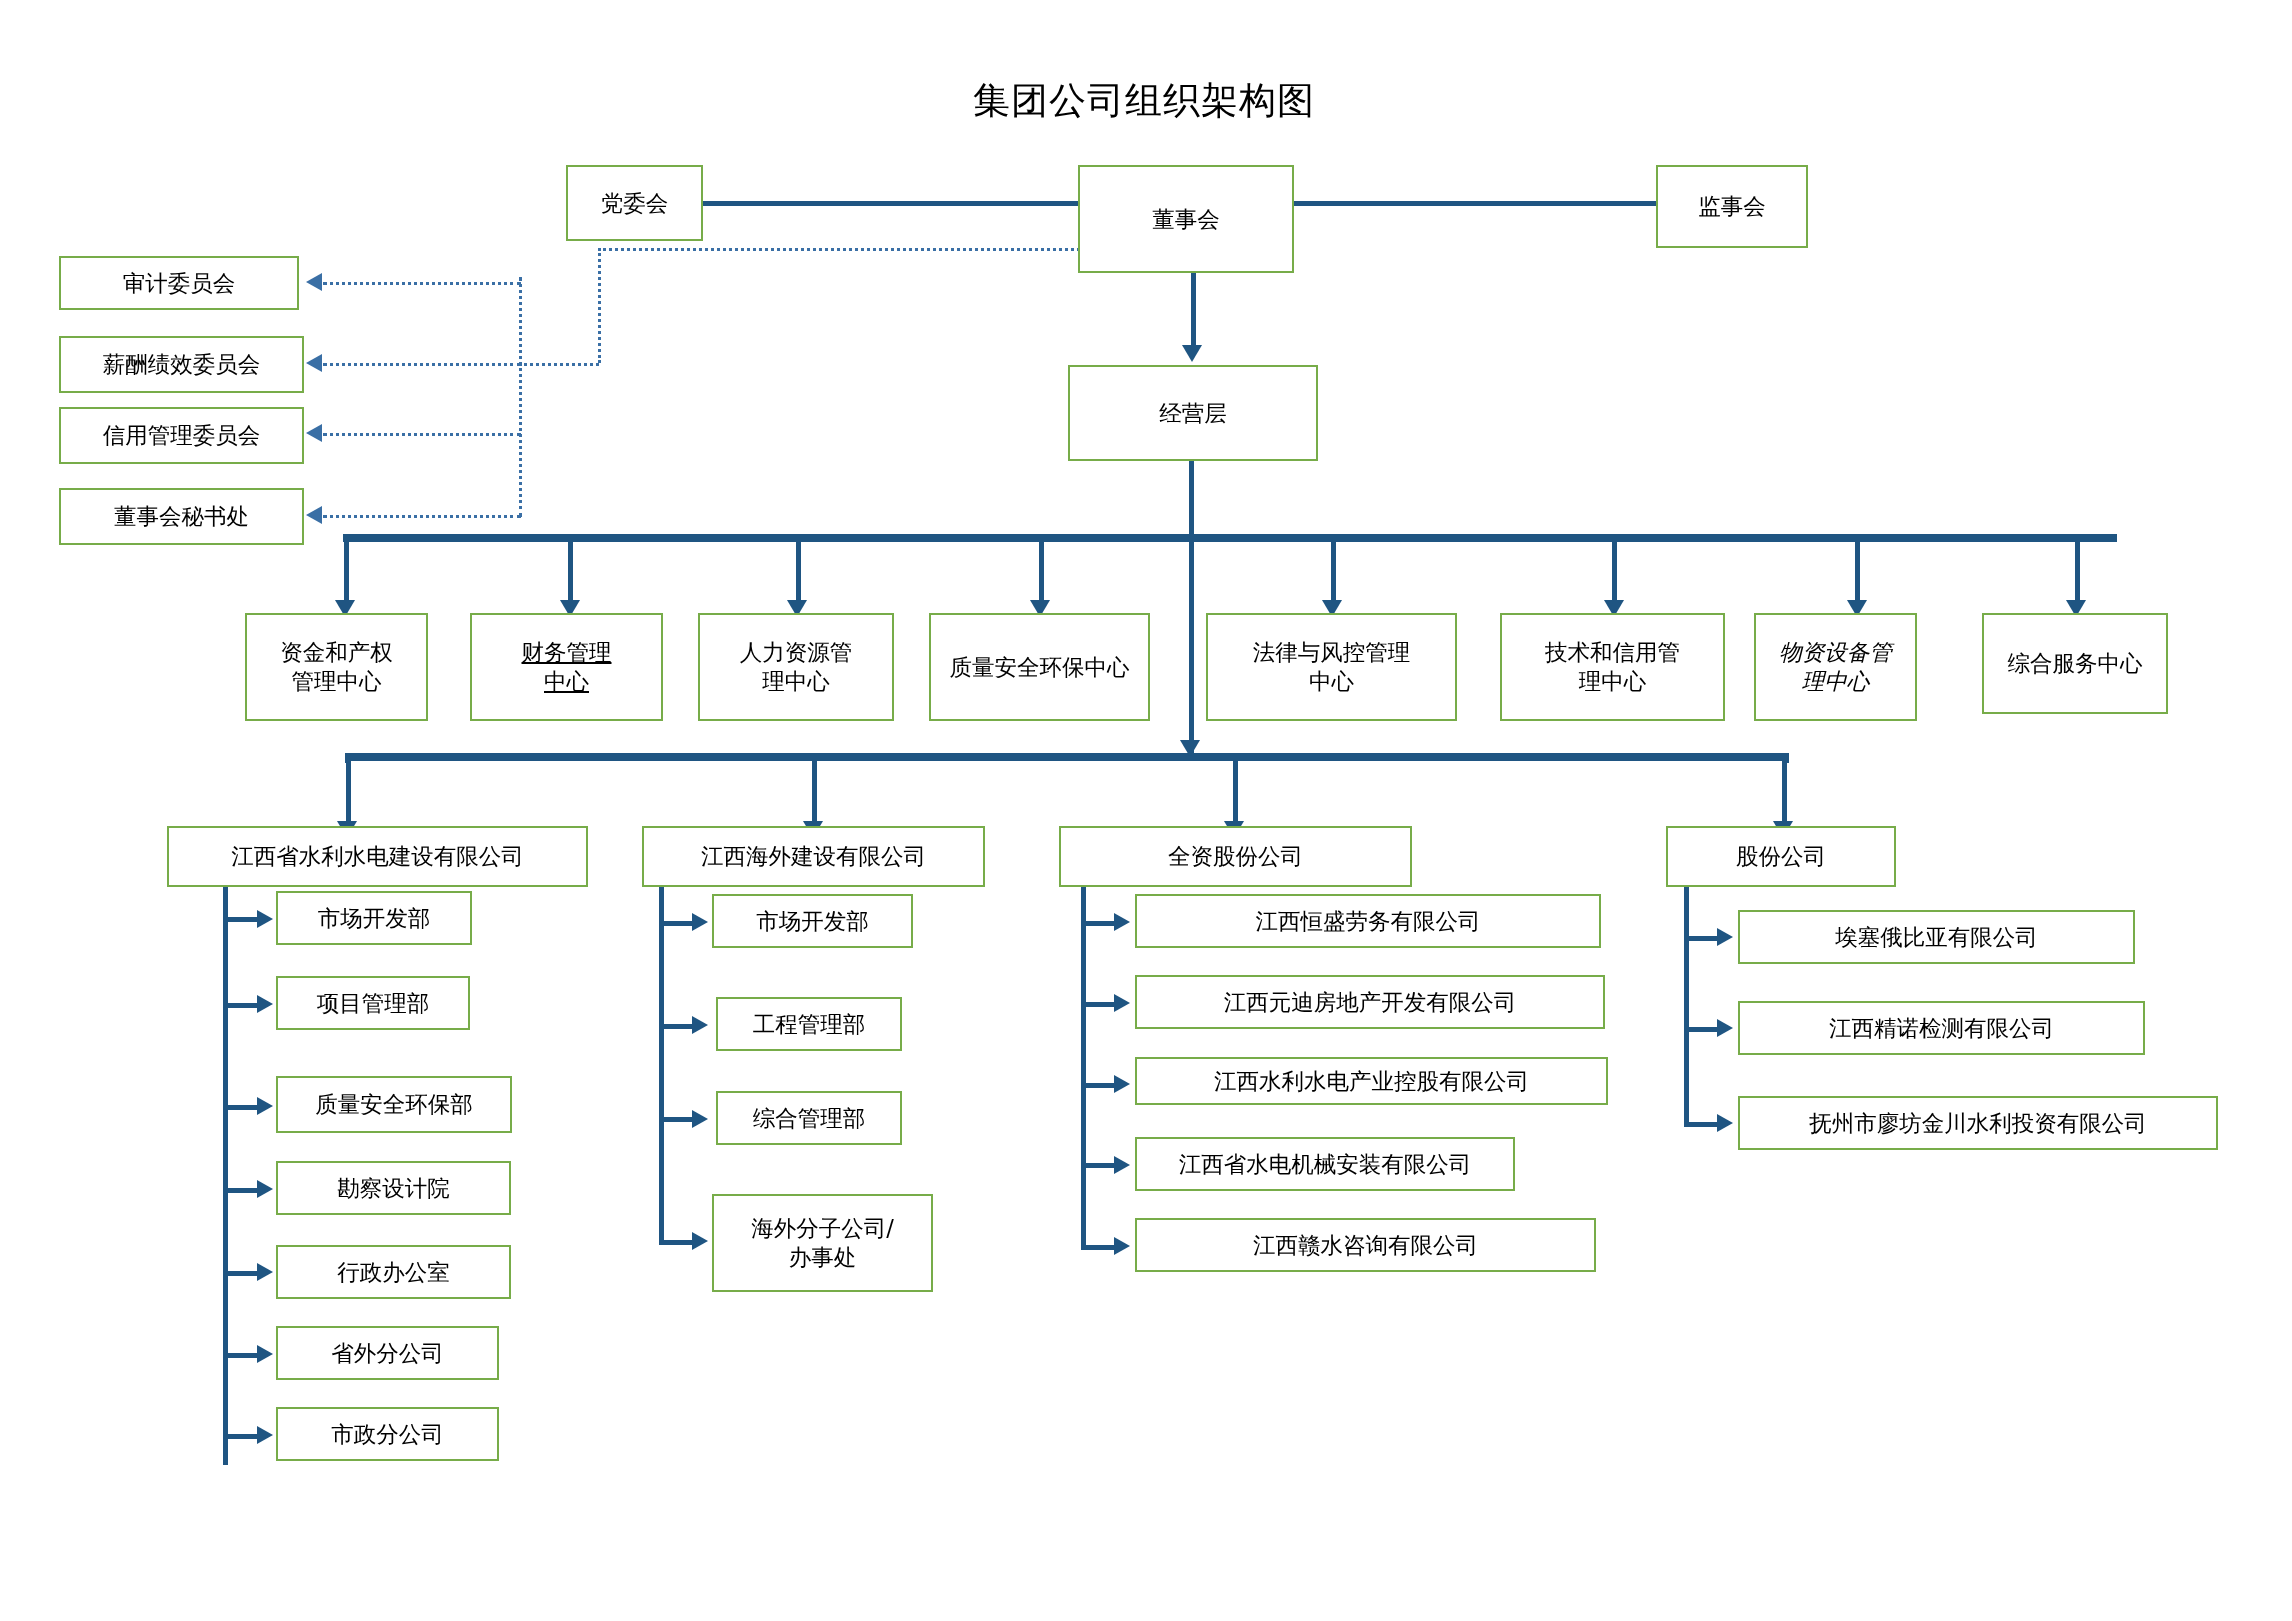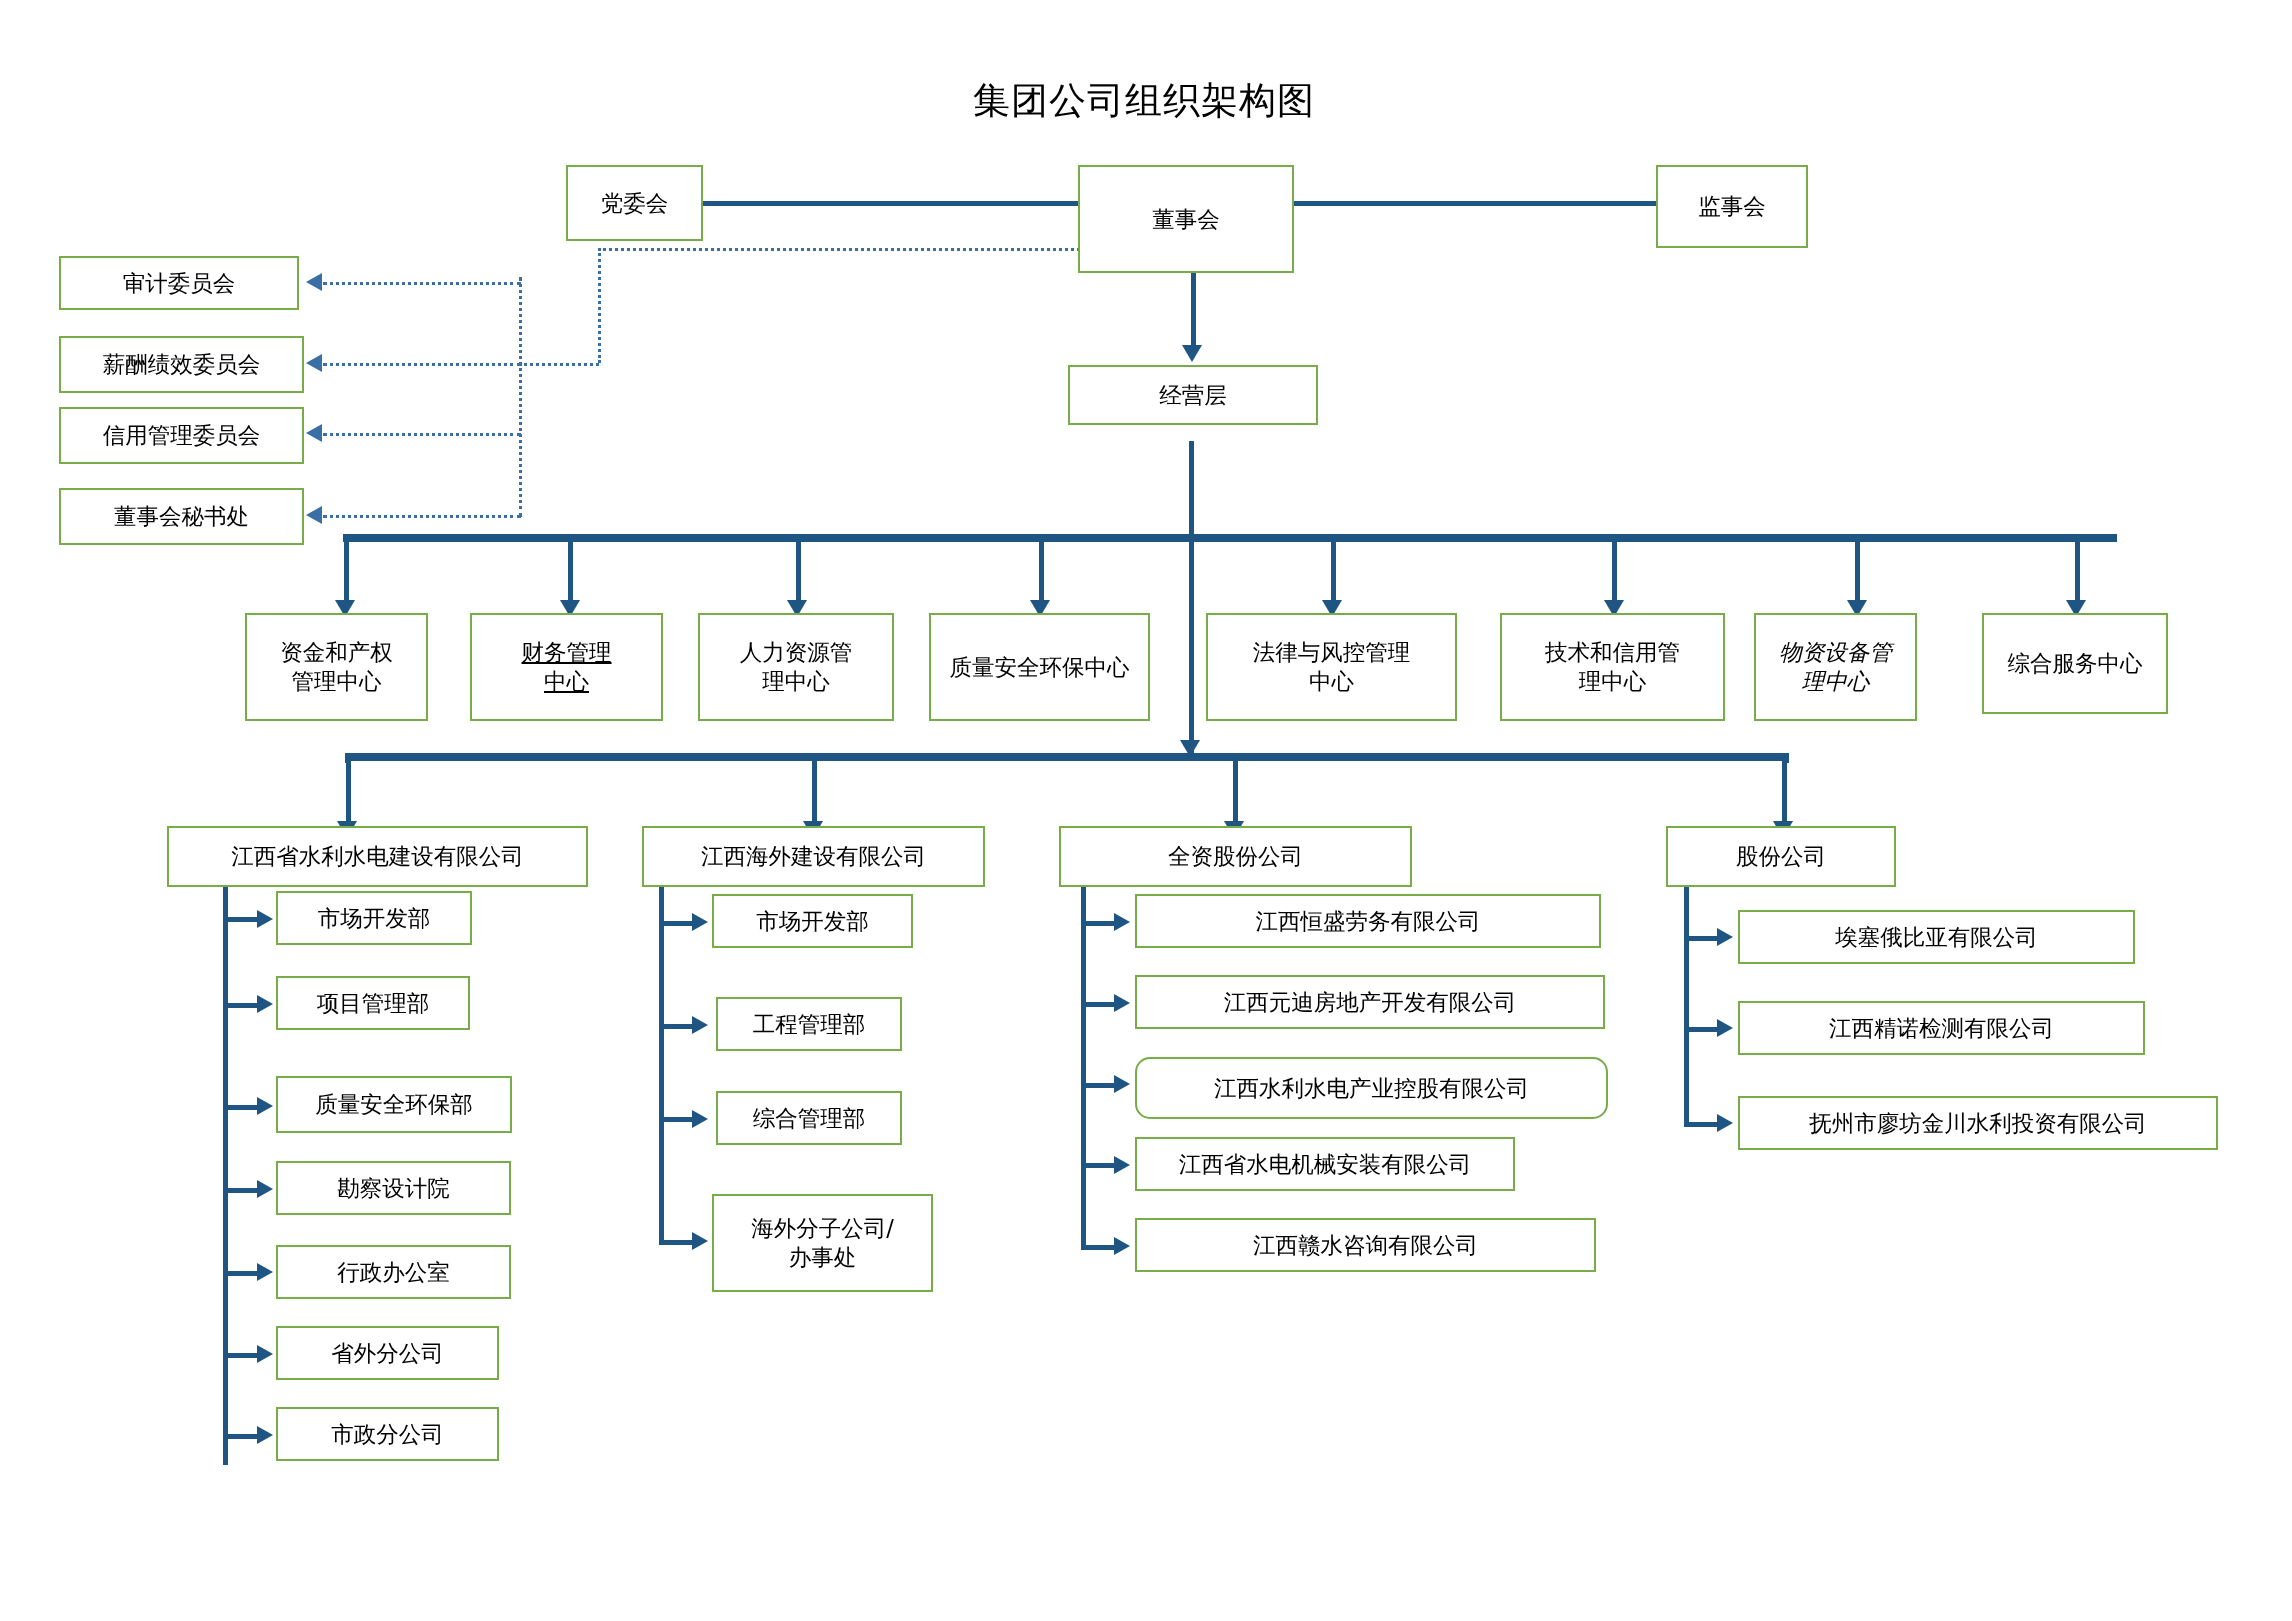--- a/index.html
+++ b/index.html
@@ -86,21 +86,21 @@
   </div>
 
   <div class="node" style="left:1078px;top:165px;width:216px;height:108px;">
     <span>董事会</span>
   </div>
 
   <div class="node" style="left:1656px;top:165px;width:152px;height:83px;">
     <span>监事会</span>
   </div>
 
-  <div class="node" style="left:1068px;top:365px;width:250px;height:60px;">
+  <div class="node" style="left:1068px;top:365px;width:250px;height:96px;">
     <span>经营层</span>
   </div>
 
   <div class="ln h" style="left:703px;top:201px;width:375px;"></div>
 
   <div class="ln h" style="left:1294px;top:201px;width:363px;"></div>
 
   <div class="ln v" style="left:1191px;top:272px;height:74px;"></div>
   <div class="arr-down" style="left:1182px;top:345px;"></div>
 
@@ -311,21 +311,21 @@
   </div>
 
   <div class="ln h" style="left:1081px;top:1002px;width:41px;"></div>
   <div class="arr-right" style="left:1114px;top:994px;"></div>
   <div class="node" style="left:1135px;top:975px;width:470px;height:54px;">
     <span>江西元迪房地产开发有限公司</span>
   </div>
 
   <div class="ln h" style="left:1081px;top:1083px;width:41px;"></div>
   <div class="arr-right" style="left:1114px;top:1075px;"></div>
-  <div class="node" style="left:1135px;top:1057px;width:473px;height:62px;border-radius:15px;">
+  <div class="node" style="left:1135px;top:1057px;width:473px;height:48px;">
     <span>江西水利水电产业控股有限公司</span>
   </div>
 
   <div class="ln h" style="left:1081px;top:1163px;width:41px;"></div>
   <div class="arr-right" style="left:1114px;top:1156px;"></div>
   <div class="node" style="left:1135px;top:1137px;width:380px;height:54px;">
     <span>江西省水电机械安装有限公司</span>
   </div>
 
   <div class="ln h" style="left:1081px;top:1245px;width:41px;"></div>

